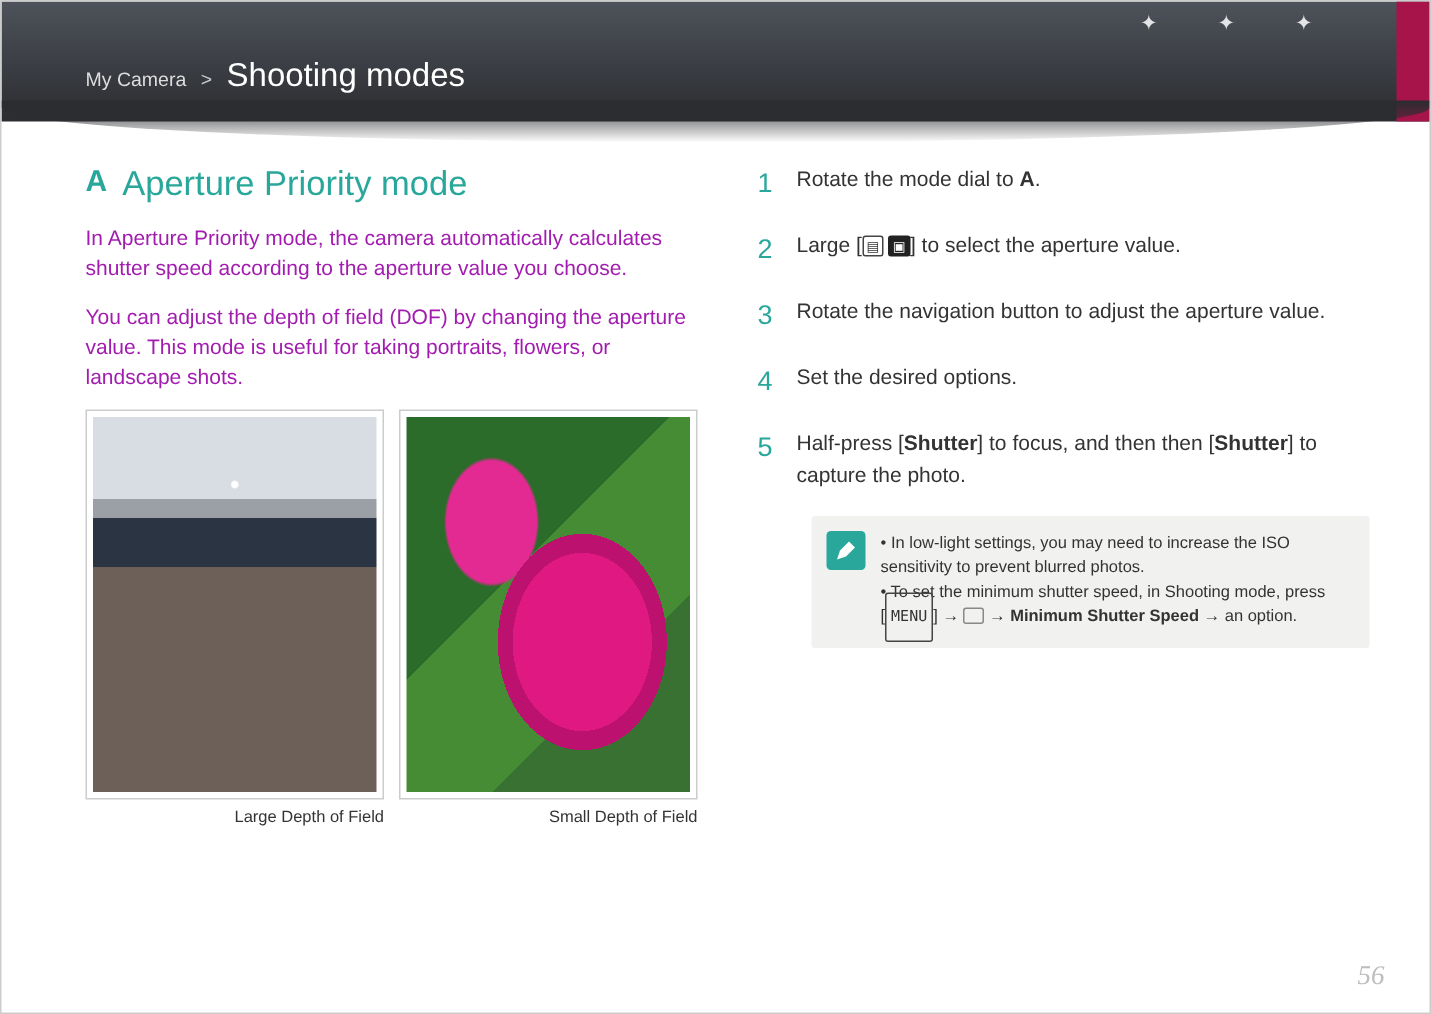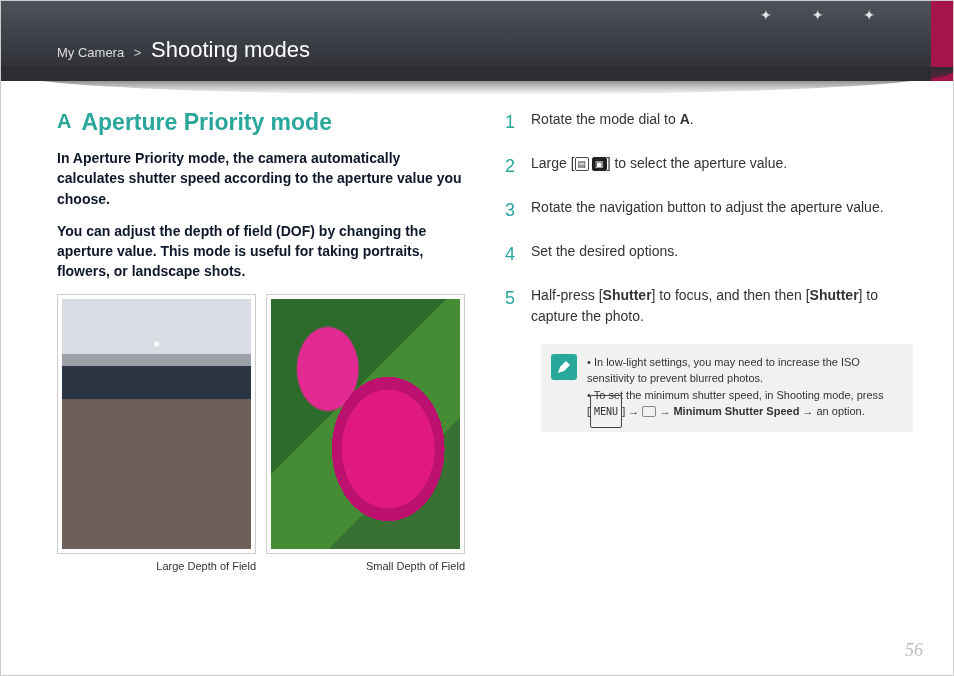--- a/index.html
+++ b/index.html
@@ -23,23 +23,23 @@
   .header .stars { position:absolute; top:6px; right:60px; font-size:14px; color:rgba(255,255,255,.85); letter-spacing:18px; }
   .header .bc { position:absolute; left:56px; bottom:18px; font-size:13px; color:#ddd;text-align:right; }
   .header .bc .sep { padding: 0 6px; color:#ccc; }
   .header .title { font-size:22px; font-weight:400; color:#fff; }
 
   .content { display:flex; gap:40px; padding: 28px 40px 0 56px; }
   .col { flex: 1 1 0; min-width: 0; }
 
   .mode-head { display:flex; align-items:center; gap:10px; margin-bottom:12px; }
   .mode-head .aicon { font-family: Arial, sans-serif; font-weight:700; color:#2aa79b; font-size:20px; position:relative; top:-1px; }
-  .mode-head h2 { font-weight:700; font-size:23px; color:#2aa79b; }
+  .mode-head h2 { font-weight:400; font-size:23px; color:#2aa79b; }
 
-  p.lead { font-size:14px; line-height:1.45; color:#0f172a; margin-bottom:12px;font-weight:bold; }
+  p.lead { font-size:14px; line-height:1.45; color:#a21caf; margin-bottom:12px; }
 
   .figs { display:flex; gap:10px; margin-top:8px; }
   .fig { flex:1; }
   .imgbox { border:1px solid #ccc; padding:4px; background:#fff; height:260px; }
   .img1 { width:100%; height:100%;
     background:
       radial-gradient(circle at 50% 18%, #fff 0 2px, transparent 3px),
       linear-gradient(180deg,#d7dde2 0 22%, #9aa0a5 22% 27%, #2a3442 27% 40%, #6d6059 40% 100%);
   }
   .img2 { width:100%; height:100%;

